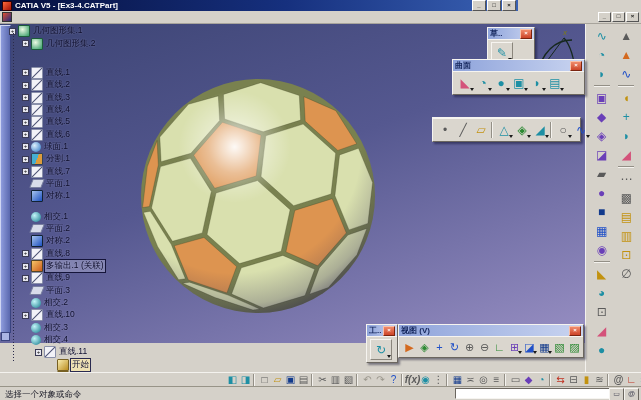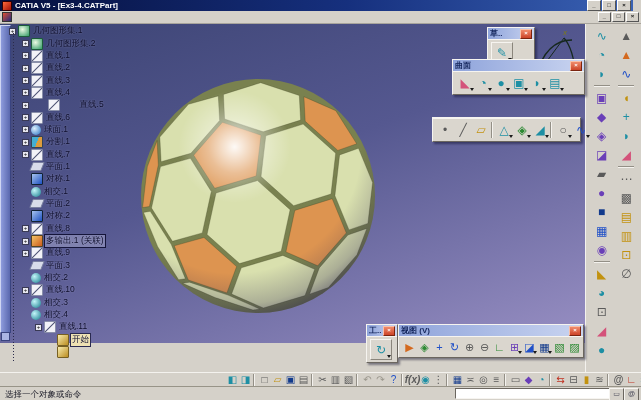--- a/index.html
+++ b/index.html
@@ -1,19 +1,19 @@
 <!DOCTYPE html>
 <html><head>
 <meta charset="utf-8">
 <style>
   html,body{margin:0;padding:0}
   body{width:641px;height:400px;position:relative;overflow:hidden;
        font-family:"Liberation Sans","DejaVu Sans",sans-serif;background:#d5d1c9;font-size:9px}
   
-  .titlebar{position:absolute;left:0;top:0;width:633px;height:11px;
+  .titlebar{position:absolute;left:0;top:0;width:518px;height:11px;
     background:linear-gradient(90deg,#06103e 0%,#16307e 55%,#3a62b4 100%);
     display:flex;align-items:center;color:#fff;font-size:8px;font-weight:bold;z-index:30}
   .appicon{width:8px;height:8px;margin:0 3px 0 2px;border-radius:1px;
     background:linear-gradient(135deg,#ff6a3a,#a01008);border:1px solid #300}
   .winbtns{margin-left:auto;display:flex;gap:1px;padding-right:2px}
   .wbtn{width:12px;height:9px;background:#d5d1c9;border:1px solid;border-color:#fff #555 #555 #fff;
     color:#111;font-size:6px;line-height:8px;text-align:center;font-weight:bold}
   
   .menubar{position:absolute;left:0;top:11px;width:641px;height:12px;background:#d5d1c9;
     display:flex;align-items:center;color:#101010;font-size:8.5px;z-index:30;border-bottom:1px solid #a8a49c}
@@ -157,41 +157,41 @@
       <div class="trow" style="padding-left: 0px;">
         <span class="texp">+</span>
         <span class="ticon i-geoset"></span>
         <span class="tlabel">几何图形集.1</span>
       </div>
       <div class="trow" style="padding-left: 13px;">
         <span class="texp">+</span>
         <span class="ticon i-geoset"></span>
         <span class="tlabel">几何图形集.2</span>
       </div>
-      <div class="trow" style="padding-left: 13px;">
+      <div class="trow" style="padding-left: 13px; margin-top: 17px;">
         <span class="texp">+</span>
         <span class="ticon i-line"></span>
         <span class="tlabel">直线.1</span>
       </div>
       <div class="trow" style="padding-left: 13px;">
         <span class="texp">+</span>
         <span class="ticon i-line"></span>
         <span class="tlabel">直线.2</span>
       </div>
       <div class="trow" style="padding-left: 13px;">
         <span class="texp">+</span>
         <span class="ticon i-line"></span>
         <span class="tlabel">直线.3</span>
       </div>
       <div class="trow" style="padding-left: 13px;">
         <span class="texp">+</span>
         <span class="ticon i-line"></span>
         <span class="tlabel">直线.4</span>
       </div>
-      <div class="trow" style="padding-left: 13px; justify-content: space-between;">
+      <div class="trow" style="padding-left: 13px;">
         <span class="texp">+</span>
         <span class="ticon i-line"></span>
         <span class="tlabel">直线.5</span>
       </div>
       <div class="trow" style="padding-left: 13px;">
         <span class="texp">+</span>
         <span class="ticon i-line"></span>
         <span class="tlabel">直线.6</span>
       </div>
       <div class="trow" style="padding-left: 13px;">
@@ -212,21 +212,21 @@
       <div class="trow" style="padding-left: 13px;">
         <span class="texp none"></span>
         <span class="ticon i-plane"></span>
         <span class="tlabel">平面.1</span>
       </div>
       <div class="trow" style="padding-left: 13px;">
         <span class="texp none"></span>
         <span class="ticon i-sym"></span>
         <span class="tlabel">对称.1</span>
       </div>
-      <div class="trow" style="padding-left: 13px;">
+      <div class="trow" style="padding-left: 13px; margin-top: 8px;">
         <span class="texp none"></span>
         <span class="ticon i-intersect"></span>
         <span class="tlabel">相交.1</span>
       </div>
       <div class="trow" style="padding-left: 13px;">
         <span class="texp none"></span>
         <span class="ticon i-plane"></span>
         <span class="tlabel">平面.2</span>
       </div>
       <div class="trow" style="padding-left: 13px;">

